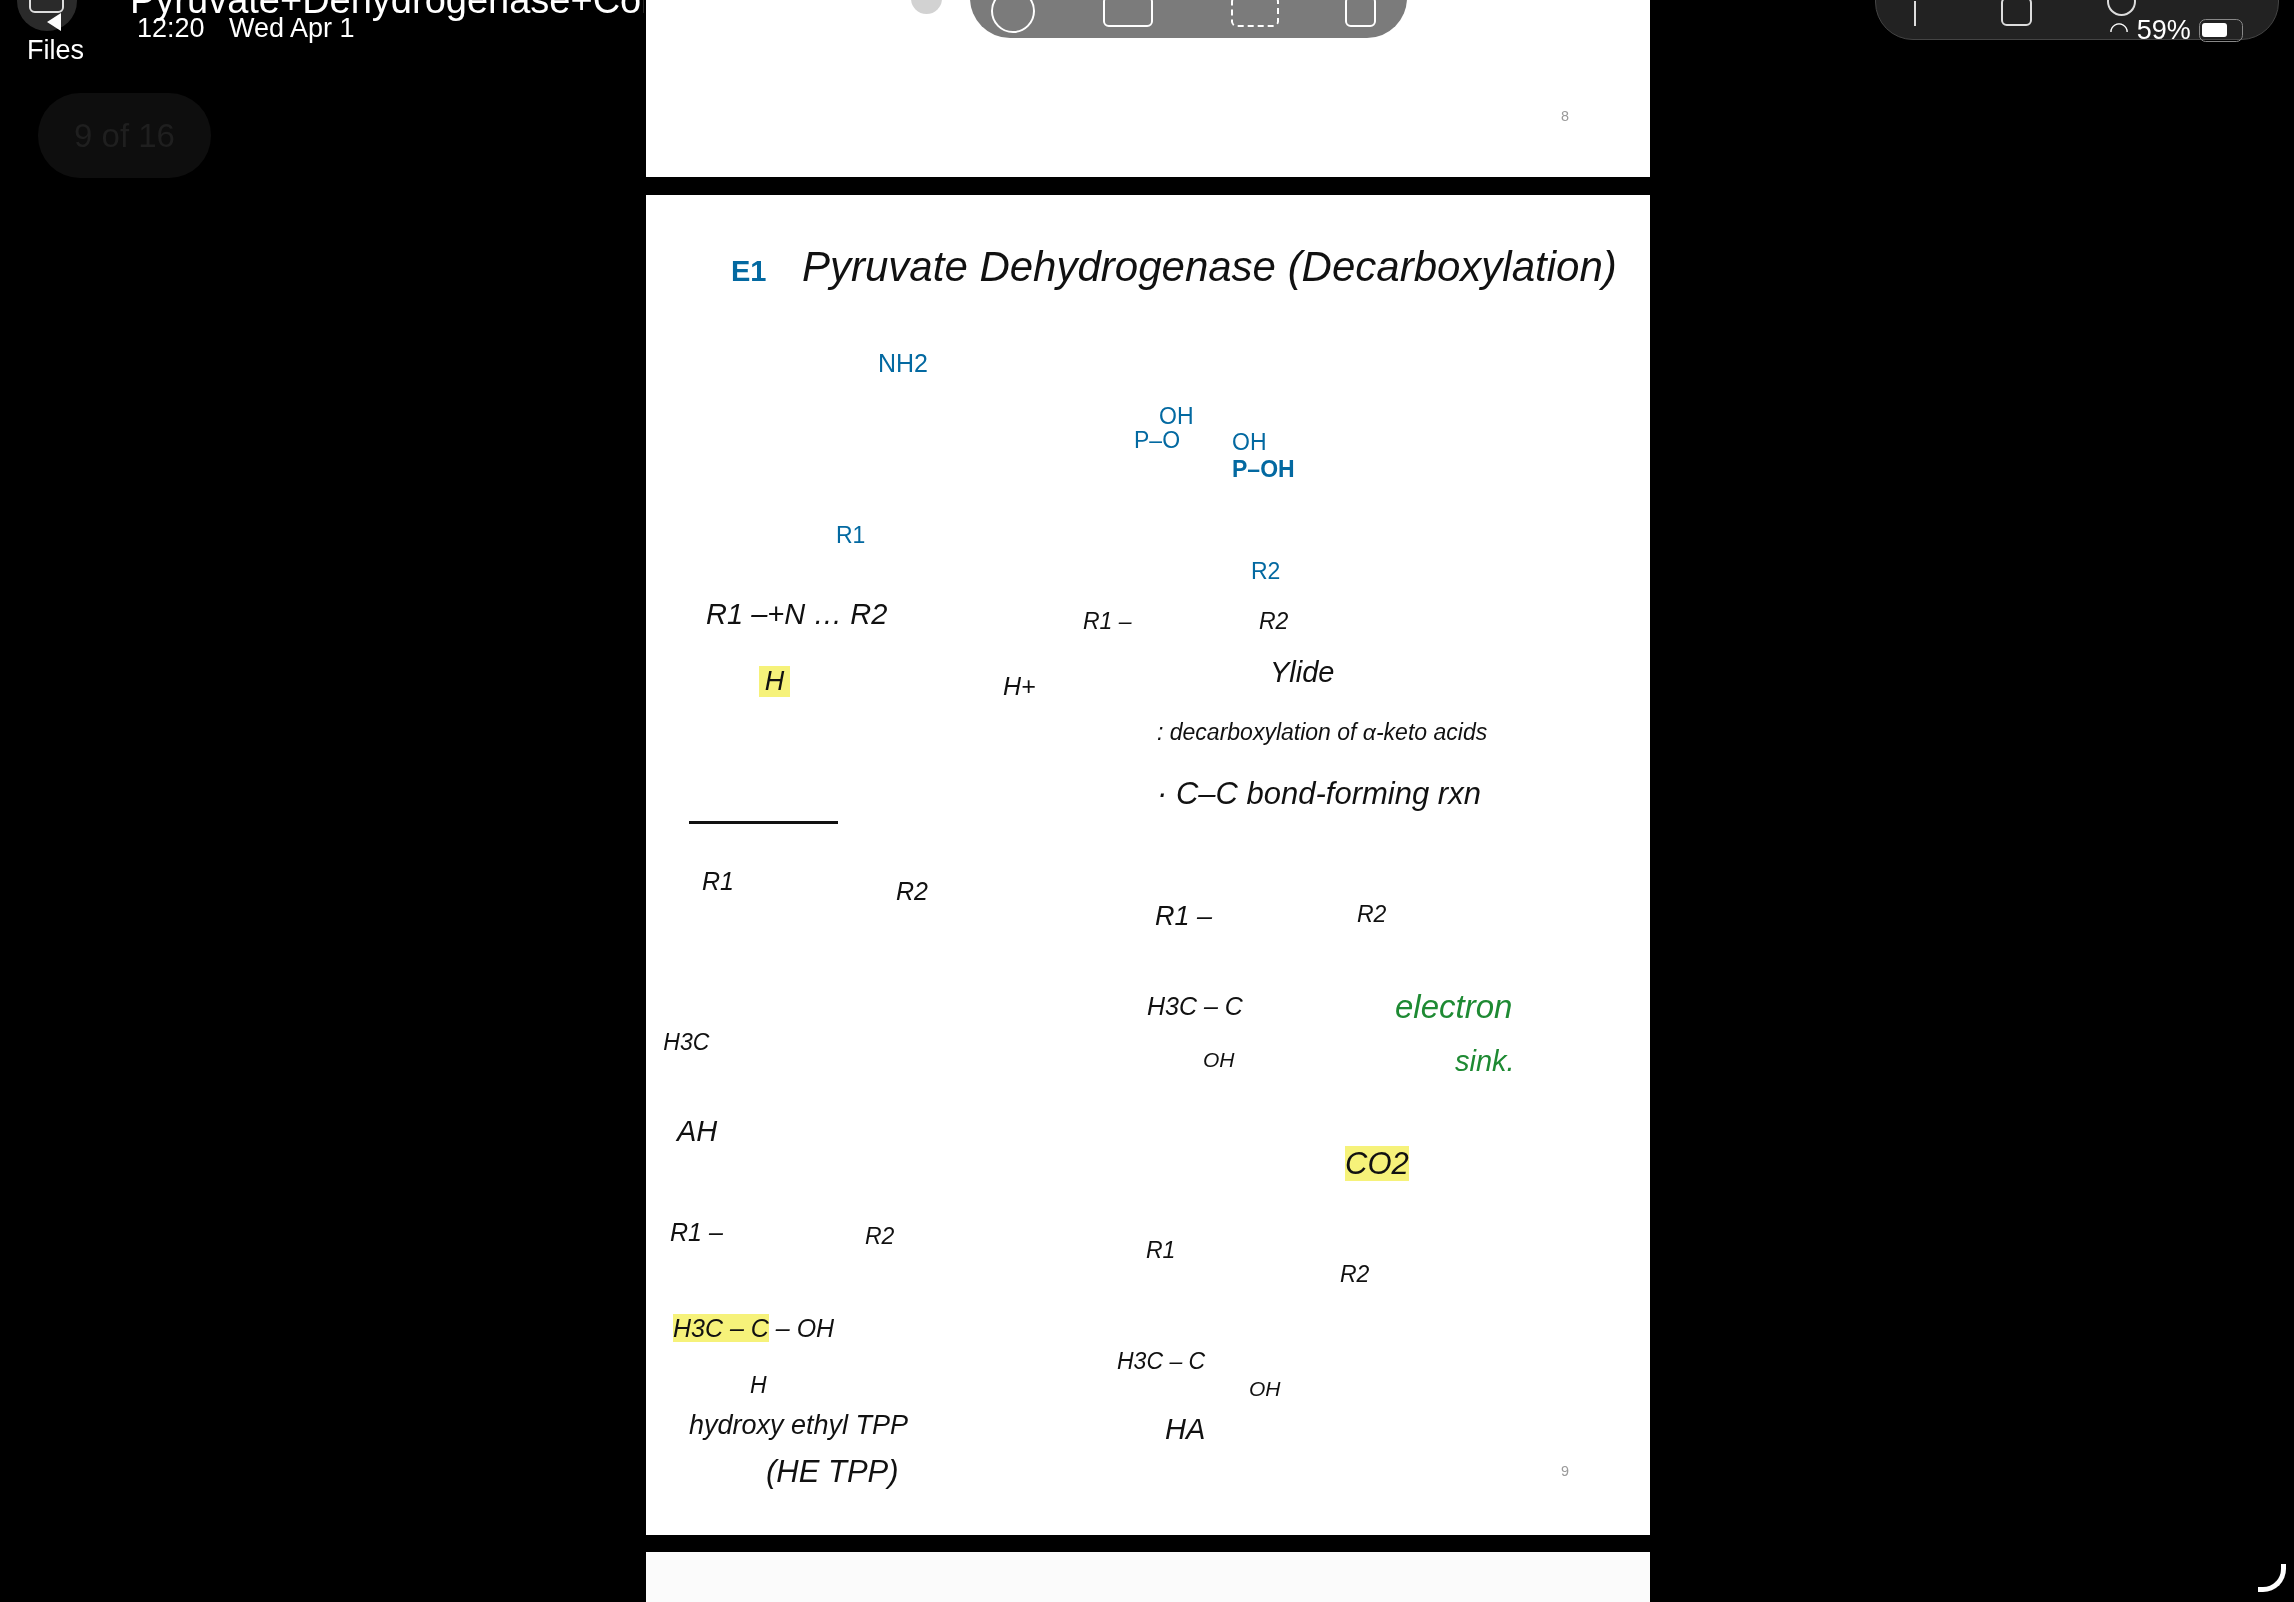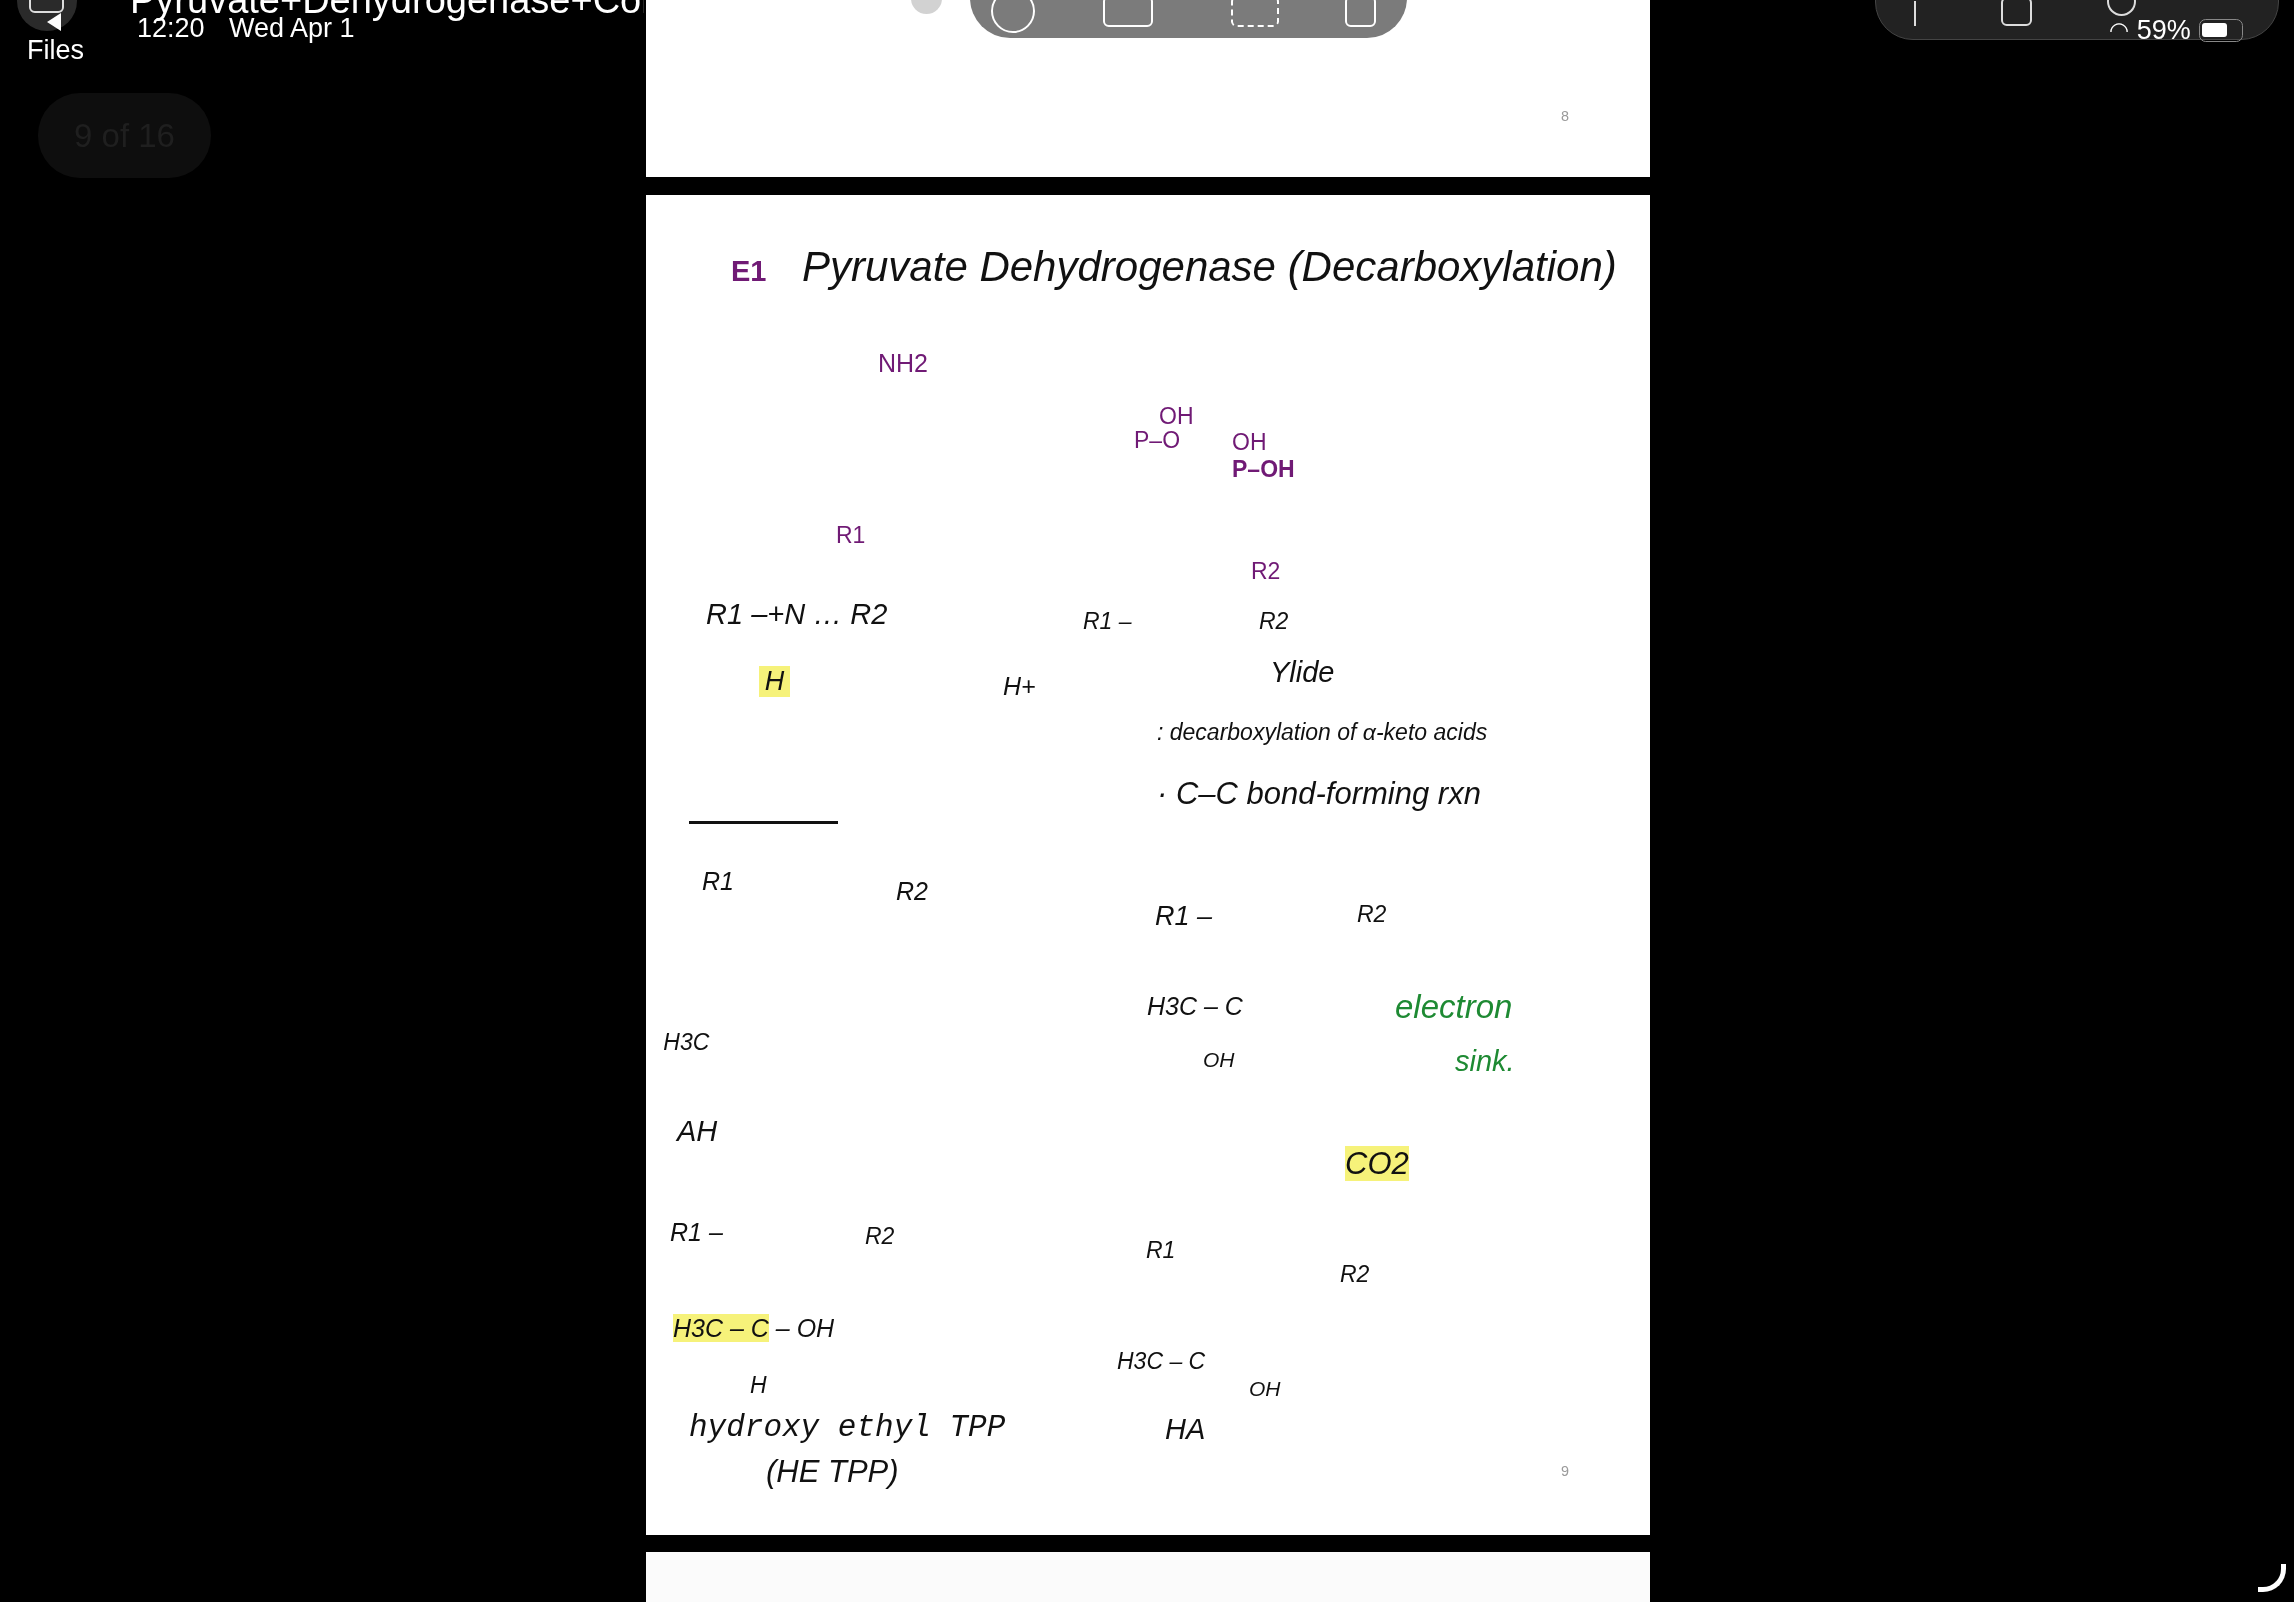--- a/index.html
+++ b/index.html
@@ -19,21 +19,21 @@
   .pnum{position:absolute;color:#9a9a9a;font-size:14.4px;}
   .markup-toolbar{position:absolute;left:970px;top:-48px;width:437px;height:86px;border-radius:40px;background:#7b7b7b;}
   .markup-toolbar .tb{position:absolute;top:44px;width:40px;height:31px;border:2.9px solid #fff;box-sizing:border-box;border-radius:5.8px;}
   .grey-dot{position:absolute;left:911px;top:-17.3px;width:31px;height:31px;border-radius:50%;background:#d2d2d2;}
   .right-toolbar{position:absolute;left:1875px;top:-58px;width:402px;height:96px;border-radius:38px;background:#222;border:1px solid #444;}
   .status{position:absolute;left:2109px;top:15.4px;font-size:27px;display:flex;align-items:center;gap:7.7px;}
   .battery{width:44px;height:23px;border:1.9px solid #888;border-radius:6.7px;box-sizing:border-box;position:relative;}
   .battery .lvl{position:absolute;left:2.9px;top:2.9px;width:25px;height:13.4px;background:#fff;border-radius:2.9px;}
   .scroll-ind{position:absolute;left:2258px;top:1564px;width:23px;height:23px;border-right:5.8px solid #fff;border-bottom:5.8px solid #fff;border-radius:0 0 23px 0;}
   .hw{font-family:"Liberation Sans",sans-serif;font-style:italic;color:#111;position:absolute;white-space:nowrap;}
-  .typed{font-family:"Liberation Sans",sans-serif;color:#701a75;position:absolute;white-space:nowrap;}
+  .typed{font-family:"Liberation Sans",sans-serif;color:#0369a1;position:absolute;white-space:nowrap;}
   .hl{background:#f6f27a;}
   .green{color:#1e8a33;}
   svg{position:absolute;overflow:visible;}
 </style>
 </head>
 <body>
 
 <div class="sidebar-btn">
     <div class="ic"></div>
   </div>
@@ -173,21 +173,21 @@
   <svg width="0" height="0" style="left:0;top:0;">
       <g stroke="#111" stroke-width="3" fill="none">
         <path d="M465,1176 L385,1176 l12,-8 M385,1176 l12,8"></path>
       </g>
     </svg>
 
   <div class="hw" style="left:24px;top:1023px;font-size:25px;">R1 –</div>
   <div class="hw" style="left:219px;top:1028px;font-size:23px;">R2</div>
   <div class="hw" style="left:27px;top:1119px;font-size:25px;"><span class="hl">H3C – C</span> – OH</div>
   <div class="hw" style="left:104px;top:1177px;font-size:23px;">H</div>
-  <div class="hw" style="left:43px;top:1215px;font-size:31px;font-family:Liberation Mono, monospace;">hydroxy ethyl TPP</div>
+  <div class="hw" style="left:43px;top:1215px;font-size:27px;">hydroxy ethyl TPP</div>
   <div class="hw" style="left:120px;top:1259px;font-size:31px;">(HE TPP)</div>
 
   <div class="pnum" style="left:915px;top:1268px;">9</div>
 </div>
 
 <div class="page page10"></div>
 
 <div class="scroll-ind"></div>
 
 

